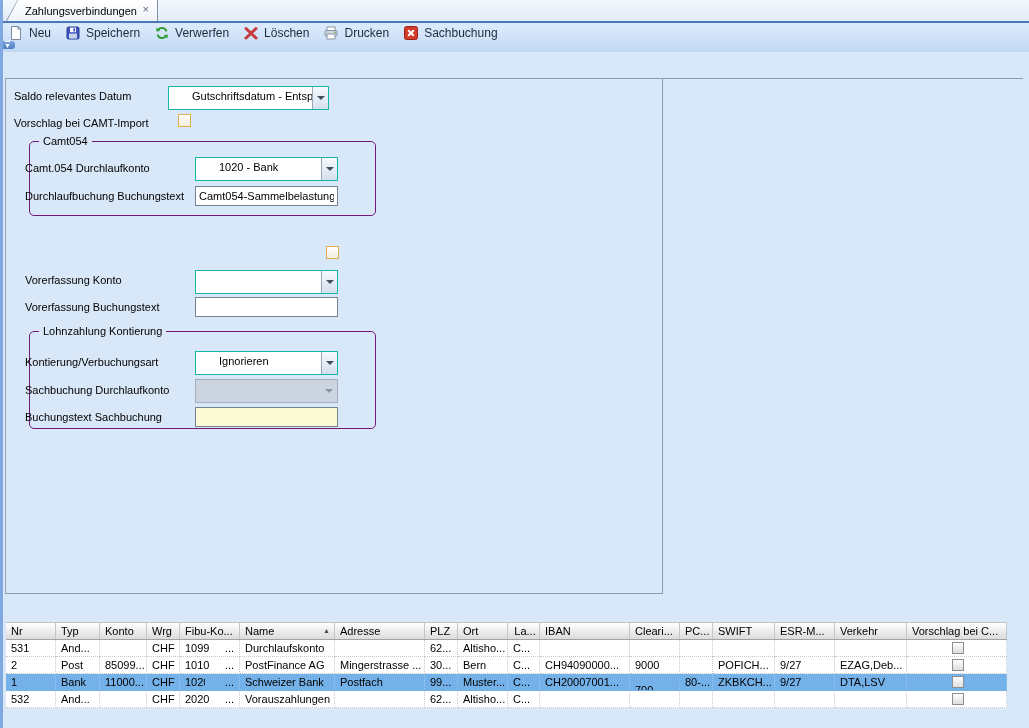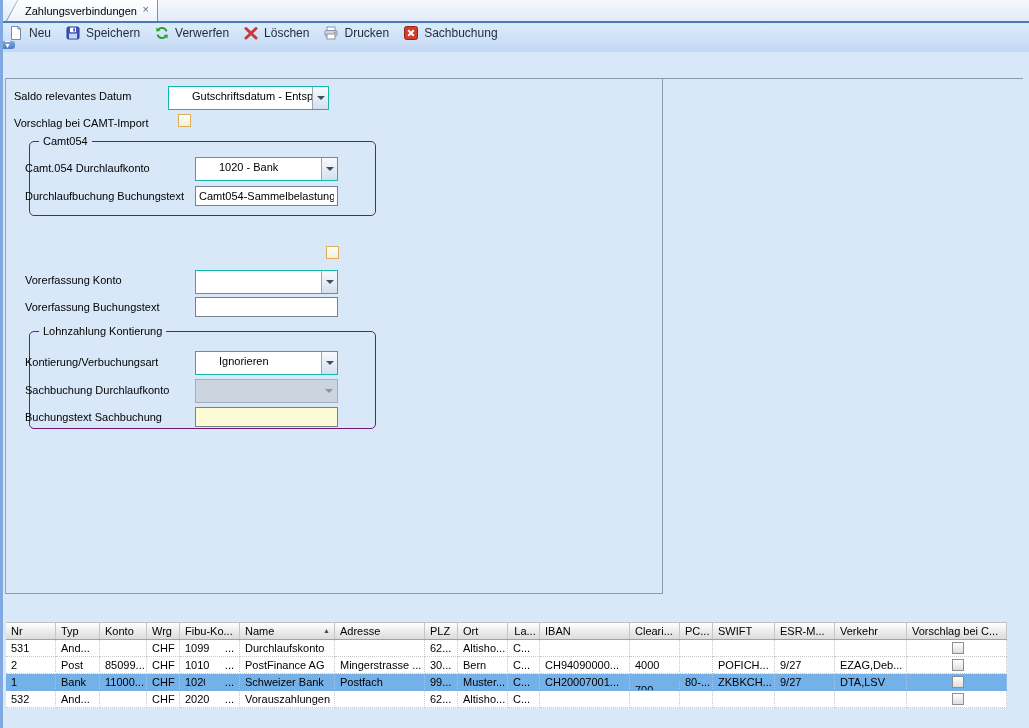--- a/index.html
+++ b/index.html
@@ -316,21 +316,21 @@
           <div class="gcell" style="width: 60px; justify-content: center;">
             <span class="lft">1010</span>
             <span class="rgt">...</span>
           </div>
           <div class="gcell" style="width: 95px;">PostFinance AG</div>
           <div class="gcell" style="width: 90px;">Mingerstrasse ...</div>
           <div class="gcell" style="width: 33px;">30...</div>
           <div class="gcell" style="width: 50px;">Bern</div>
           <div class="gcell" style="width: 32px;">C...</div>
           <div class="gcell" style="width: 90px;">CH94090000...</div>
-          <div class="gcell" style="width: 50px;">4000</div>
+          <div class="gcell" style="width: 50px;">9000</div>
           <div class="gcell" style="width: 33px;"></div>
           <div class="gcell" style="width: 62px;">POFICH...</div>
           <div class="gcell" style="width: 60px;">9/27</div>
           <div class="gcell" style="width: 72px;">EZAG,Deb...</div>
           <div class="gcell gcheckcell" style="width: 100px;">
             <div class="rowcb"></div>
           </div>
         </div>
         <div class="grow sel" style="background: rgb(116, 177, 232);">
           <div class="gcell" style="width: 50px;">1</div>

